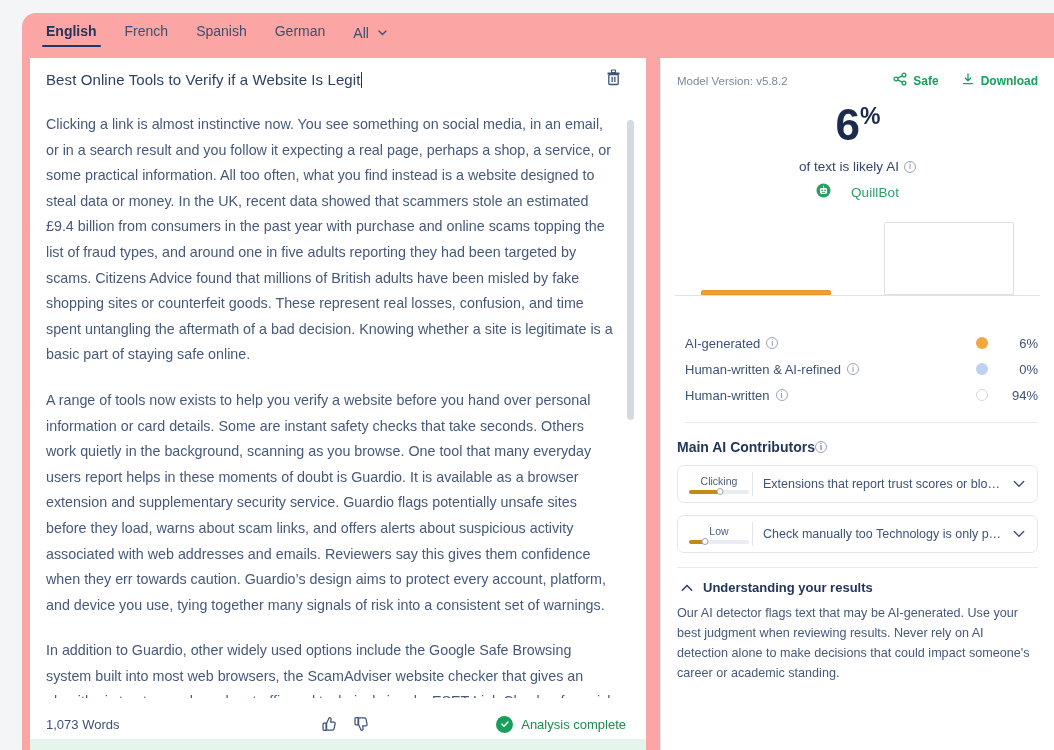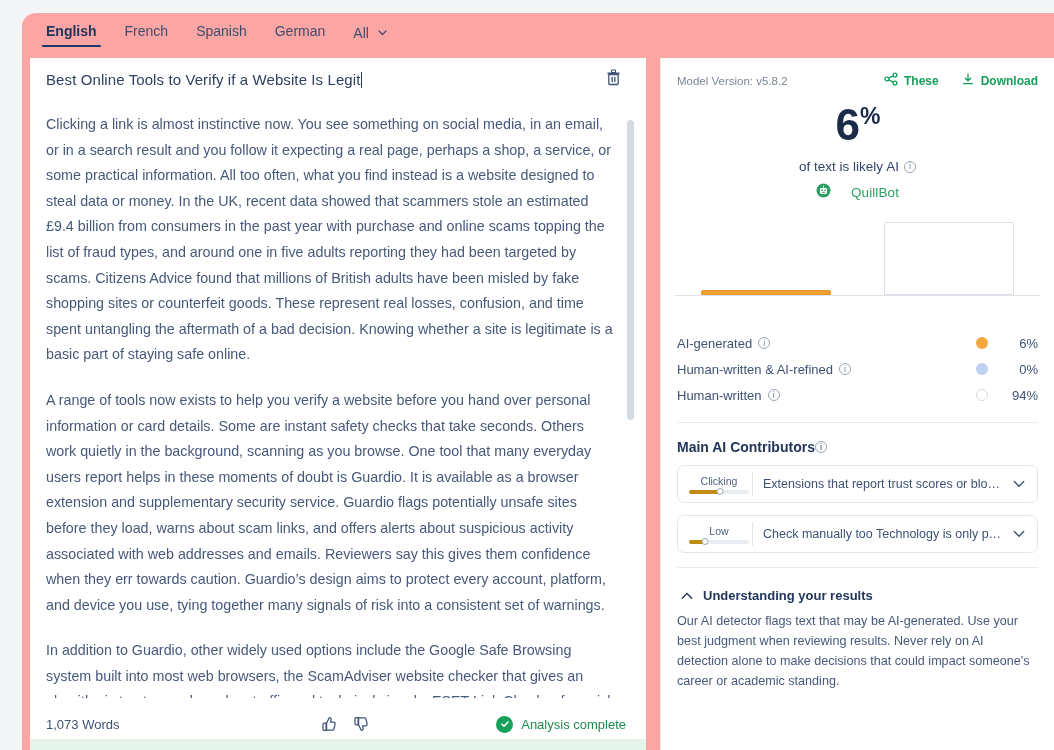--- a/index.html
+++ b/index.html
@@ -301,21 +301,21 @@
     display: flex;
   }
   .bar-label {
     flex: 1;
     text-align: center;
     font-size: 11.5px;
     color: #7c8798;
   }
   
   .legend {
-    margin: 12px 16px 0 16px;
+    margin: 12px 16px 0 24px;
   }
   .legend-row {
     display: flex;
     align-items: center;
     height: 26px;
     font-size: 13px;
     color: #3d5275;
   }
   .legend-label {
     display: flex;
@@ -412,21 +412,21 @@
     overflow: hidden;
     text-overflow: ellipsis;
   }
   .contrib-chev {
     padding-right: 12px;
     color: #3d5275;
     display: flex;
   }
   
   .understand {
-    margin: 8px 16px;
+    margin: 0 16px;
     padding-top: 12px;
   }
   .understand-head {
     display: flex;
     align-items: center;
     gap: 10px;
     font-size: 13px;
     font-weight: bold;
     color: #22365c;
     cursor: pointer;
@@ -532,21 +532,21 @@
           <div class="res-actions">
             <div class="res-action">
               <span>
                 <svg width="14" height="14" viewBox="0 0 14 14">
                   <circle cx="11" cy="3" r="1.9" fill="none" stroke="#17a05b" stroke-width="1.3"></circle>
                   <circle cx="11" cy="11" r="1.9" fill="none" stroke="#17a05b" stroke-width="1.3"></circle>
                   <circle cx="3" cy="7" r="1.9" fill="none" stroke="#17a05b" stroke-width="1.3"></circle>
                   <path d="M4.7 6.1L9.3 3.9M4.7 7.9l4.6 2.2" stroke="#17a05b" stroke-width="1.3"></path>
                 </svg>
               </span>
-              <span>These</span>
+              <span>Safe</span>
             </div>
             <div class="res-action">
               <span>
                 <svg width="14" height="14" viewBox="0 0 14 14">
                   <path d="M7 2v6.5M4.4 6.2L7 8.8l2.6-2.6M2.5 11.6h9" stroke="#17a05b" stroke-width="1.3" fill="none" stroke-linecap="round" stroke-linejoin="round"></path>
                 </svg>
               </span>
               <span>Download</span>
             </div>
           </div>

